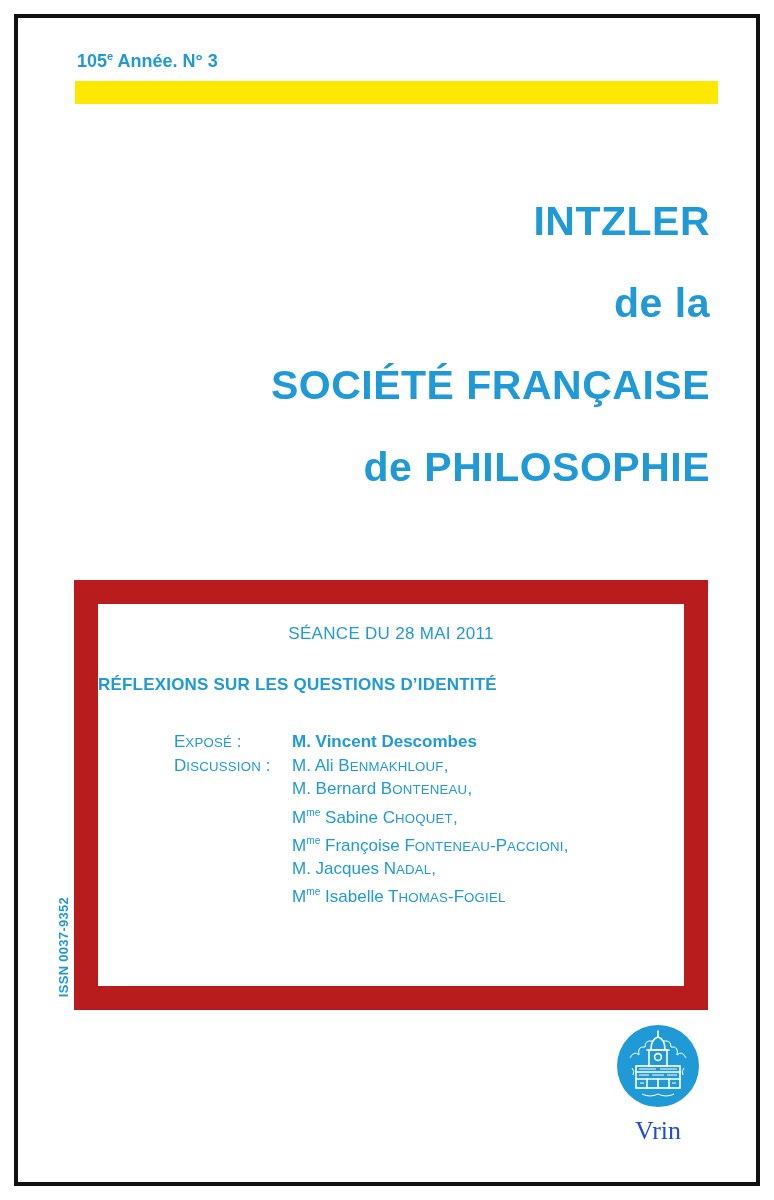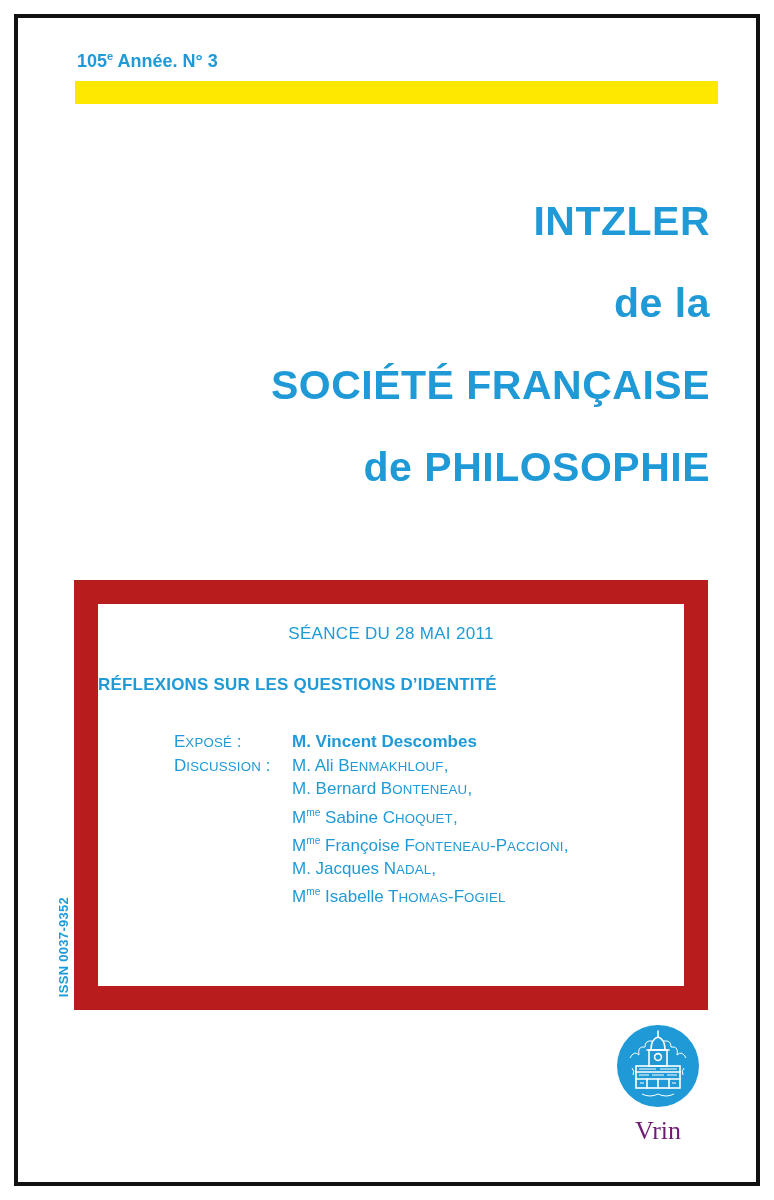--- a/index.html
+++ b/index.html
@@ -51,21 +51,21 @@
   sup.sup{font-size:0.6em;vertical-align:super;}
   .issn-label{
     position:absolute;left:8px;top:940px;width:110px;height:14px;
     transform:rotate(-90deg);color:#1F9AD6;font-size:13px;font-weight:700;
     text-align:center;white-space:nowrap;letter-spacing:0.3px;
   }
   .publisher-block{
     position:absolute;left:616px;top:1024px;width:84px;text-align:center;
   }
   .publisher-name{
-    font-family:"Liberation Serif", serif;color:#701a75;font-size:26px;
+    font-family:"Liberation Serif", serif;color:#1d4ed8;font-size:26px;
     margin-top:4px;
   }
 </style>
 </head>
 <body>
 
 <div class="page-frame"></div>
 
 <div class="header-row">
   <span><span>105</span><sup>e</sup><span> Année. N° 3</span></span>

